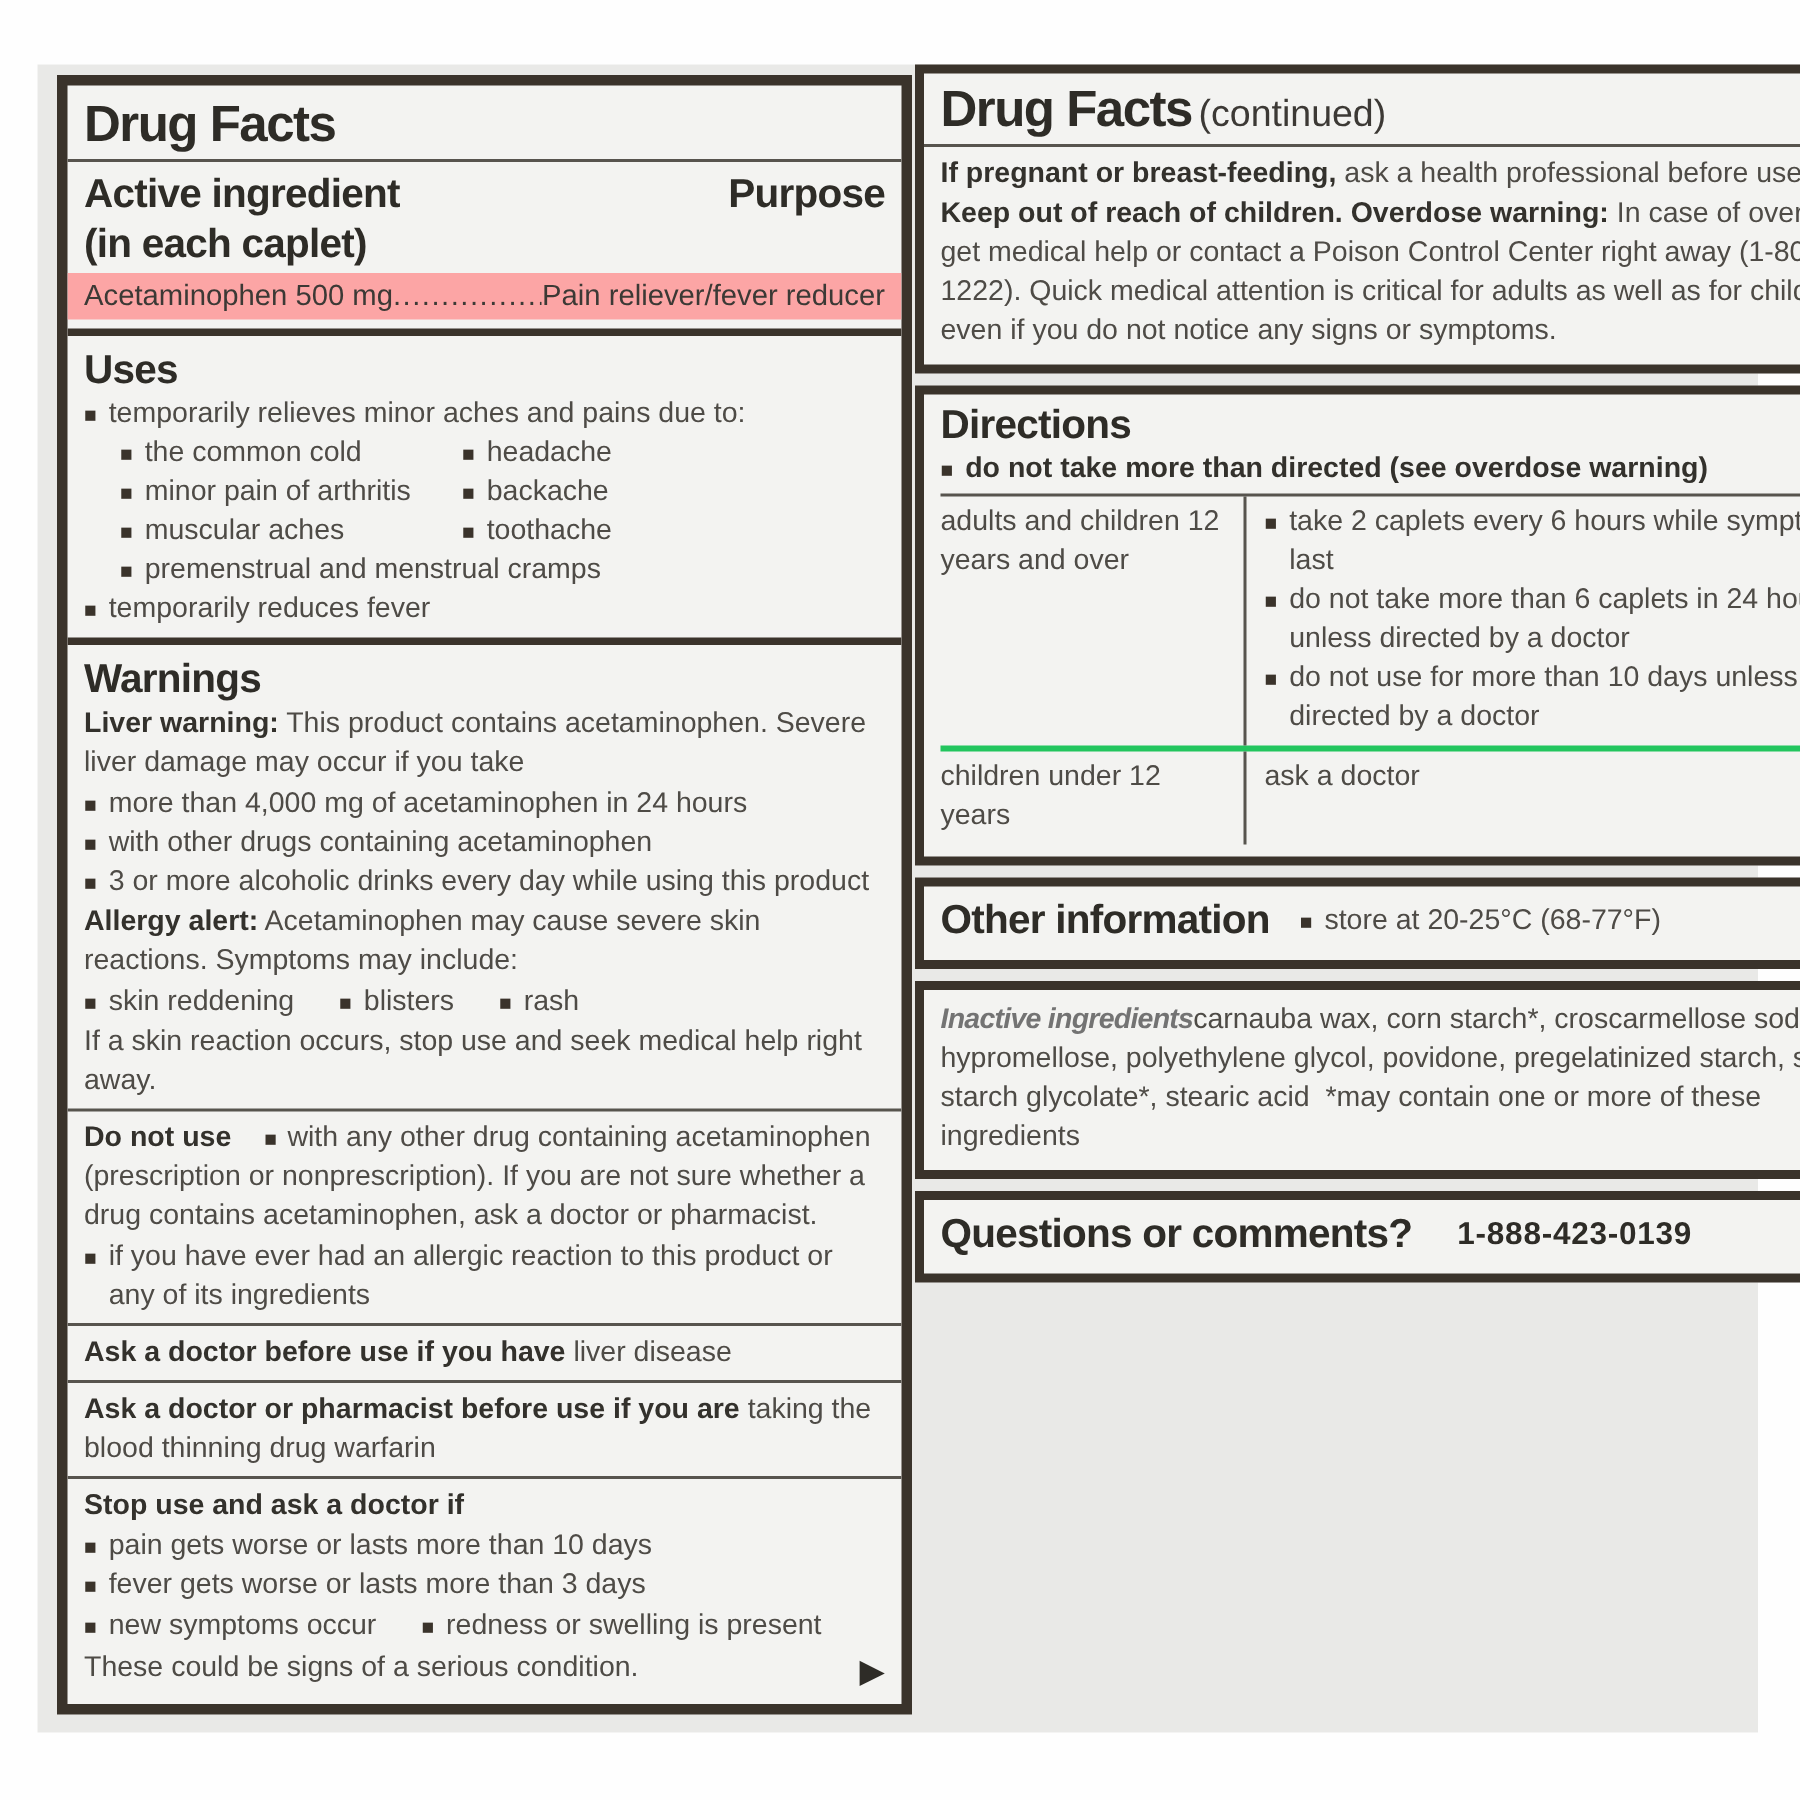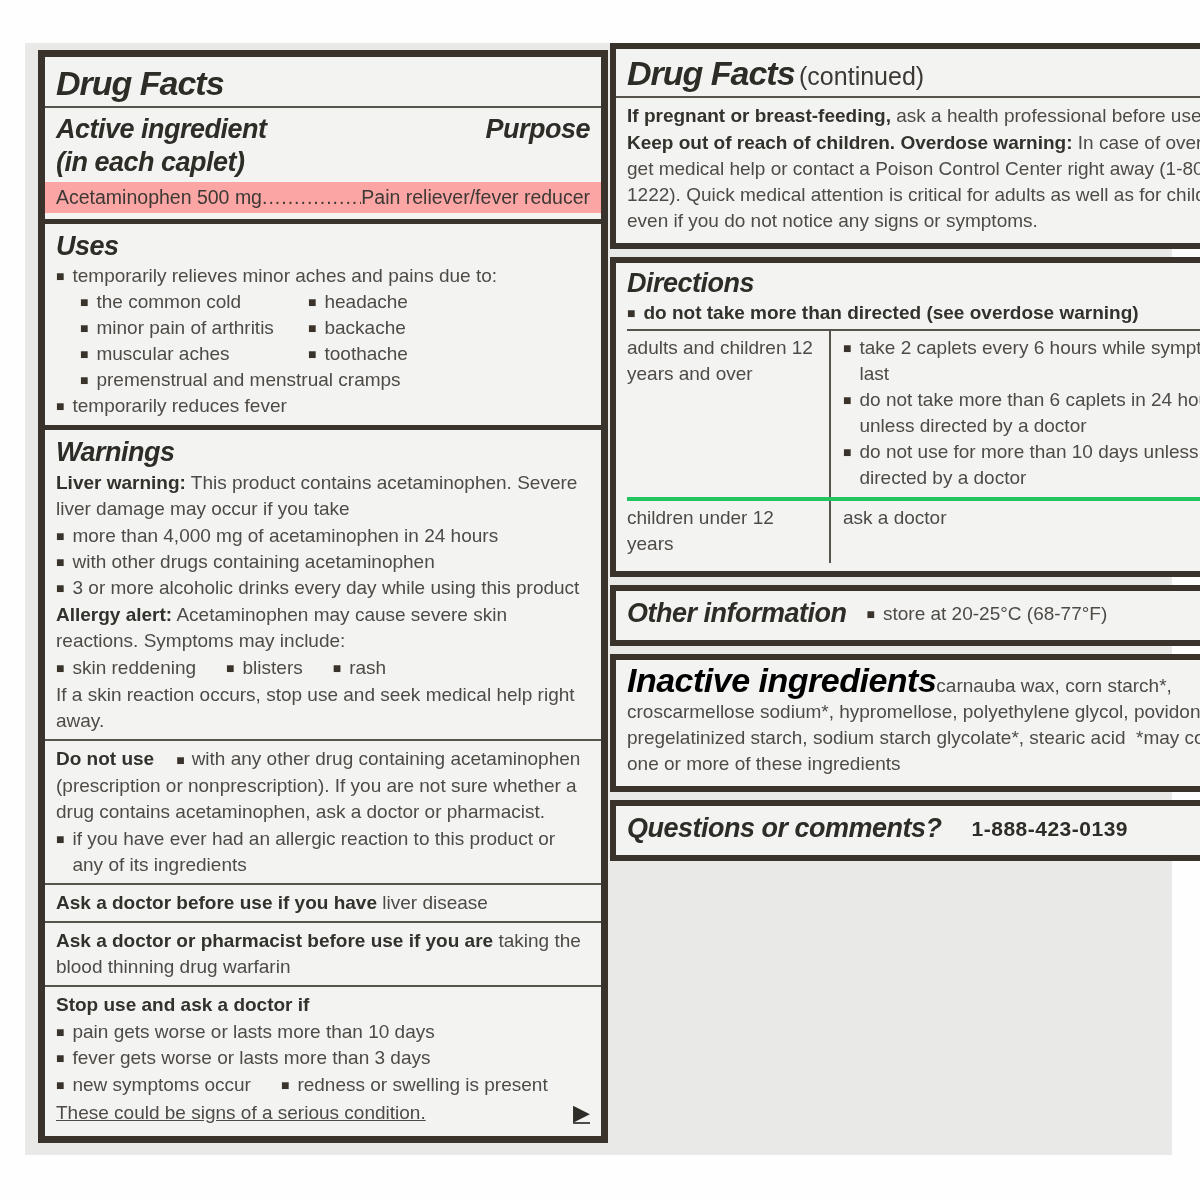--- a/index.html
+++ b/index.html
@@ -11,42 +11,42 @@
   }
   .scan-bg{position:absolute;left:25px;top:43px;width:1147px;height:1112px;background:#e9e9e7;}
   .panel{
     box-sizing:border-box;background:#f3f3f1;
     border:7px solid #3a332b;
   }
   .leftbox{position:absolute;left:38px;top:50px;width:570px;height:1093px;padding:6px 11px;overflow:hidden;}
   .rightcol{position:absolute;left:610px;top:43px;width:670px;}
   .rbox{box-sizing:border-box;background:#f3f3f1;border:6px solid #3a332b;padding:4px 11px 8px;margin-bottom:8px;}
 
-  .h1{font-style:italic;font-weight:bold;font-size:34px;line-height:40px;letter-spacing:-1px;color:#2e2c27;}
-  .h2{font-style:italic;font-weight:bold;font-size:27px;line-height:33px;letter-spacing:-0.5px;color:#2e2c27;}
-  .h2i{font-style:italic;font-weight:bold;font-size:34px;letter-spacing:-0.5px;color:#000000;margin-right:0;}
+  .h1{font-weight:bold;font-size:34px;line-height:40px;letter-spacing:-1px;color:#2e2c27;}
+  .h2{font-weight:bold;font-size:27px;line-height:33px;letter-spacing:-0.5px;color:#2e2c27;}
+  .h2i{font-style:italic;font-weight:bold;font-size:19px;letter-spacing:-0.5px;color:#737373;margin-right:0;}
   .cont{font-size:25px;font-weight:normal;font-style:normal;color:#3c3935;letter-spacing:0;}
   p{margin:1px 0;font-size:19px;line-height:26px;}
   .b{font-weight:bold;color:#33312c;}
   .sq{font-size:14px;color:#3a332b;line-height:26px;flex:0 0 auto;}
   .isq{font-size:14px;color:#3a332b;margin:0 7px 0 22px;}
   .li{display:flex;gap:8px;font-size:19px;line-height:26px;margin:0;}
   .indent{margin-left:24px;}
   .pair{display:flex;margin-left:24px;}
   .pair .c1{width:228px;}
   .cell{display:flex;gap:8px;font-size:19px;line-height:26px;}
   .rule-title{border-top:2px solid #57544e;margin:3px -11px 5px;}
   .rt{border-top:2px solid #57544e;margin:5px -11px;}
   .rk{border-top:5px solid #3a332b;margin:6px -11px;}
   .ai-row{display:flex;justify-content:space-between;align-items:flex-start;margin-top:2px;}
   .yellow{background:#fca5a5;margin:3px -11px 0;padding:2px 11px;display:flex;align-items:baseline;font-size:19.5px;line-height:27px;color:#3c3935;}
   .yellow .dots{flex:1;overflow:hidden;white-space:nowrap;letter-spacing:1px;}
   .inline-bullets{display:flex;gap:30px;margin:1px 0;}
   .inline-bullets .ib{display:flex;gap:8px;font-size:19px;line-height:26px;}
-  .footer-row{display:flex;justify-content:space-between;align-items:center;font-size:19px;line-height:27px;text-decoration:underline;}
+  .footer-row{display:flex;justify-content:space-between;align-items:flex-end;font-size:19px;line-height:27px;}
   .arrow{font-size:22px;color:#2e2c27;line-height:22px;}
   .dtable{border-top:2px solid #57544e;margin:3px 0 0;}
   .drow{display:flex;}
   .drow.first{border-bottom:4px solid #22c55e;}
   .dwho{flex:0 0 192px;border-right:2px solid #57544e;padding:4px 10px 6px 0;font-size:19px;line-height:26px;}
   .dwhat{flex:1;padding:4px 0 6px 12px;font-size:19px;line-height:26px;}
   .oi-row{display:flex;align-items:center;gap:20px;padding:2px 0;}
   .q-row{display:flex;align-items:center;padding:2px 0;gap:24px;}
   .phone{font-weight:bold;font-size:21px;color:#2e2c27;margin-left:6px;letter-spacing:0.5px;}
   .mt{margin-top:3px;}

